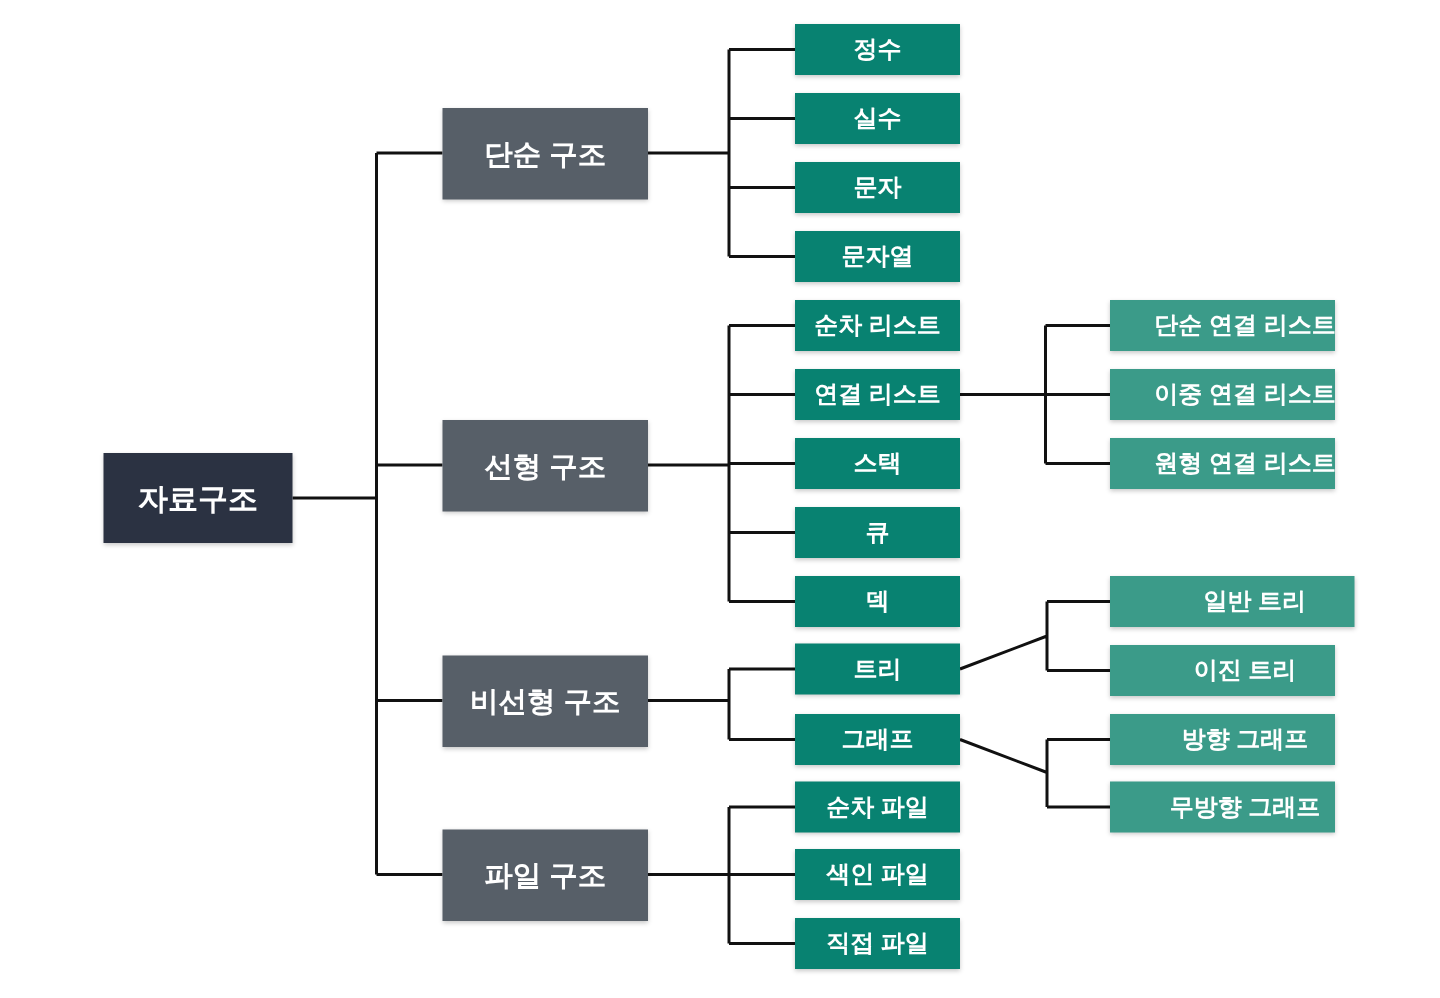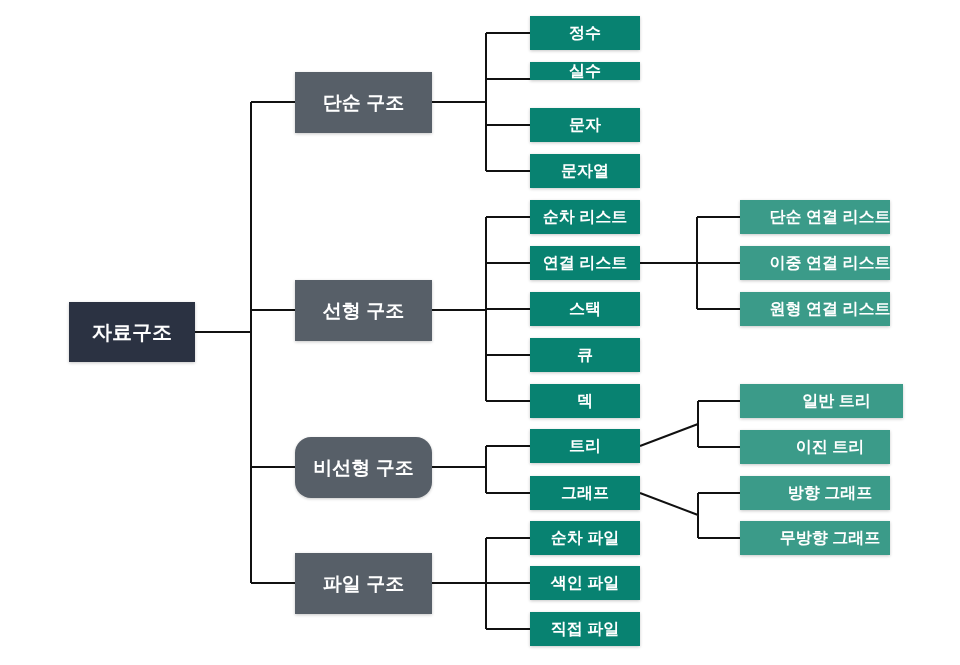--- a/index.html
+++ b/index.html
@@ -62,25 +62,25 @@
 
     <path d="M640 446 L698 424 M698 401 V447 M698 401 H740 M698 447 H740"></path>
 
     <path d="M640 493 L698 515 M698 493 V538 M698 493 H740 M698 538 H740"></path>
   </svg>
 
   <div class="node lv1" style="left:69px;top:302px;width:126px;height:60px;">자료구조</div>
 
   <div class="node lv2" style="left:295px;top:72px;width:137px;height:61px;">단순 구조</div>
   <div class="node lv2" style="left:295px;top:280px;width:137px;height:61px;">선형 구조</div>
-  <div class="node lv2" style="left:295px;top:437px;width:137px;height:61px;border-radius:16px;">비선형 구조</div>
+  <div class="node lv2" style="left:295px;top:437px;width:137px;height:61px;">비선형 구조</div>
   <div class="node lv2" style="left:295px;top:553px;width:137px;height:61px;">파일 구조</div>
 
   <div class="node lv3" style="left:530px;top:16px;width:110px;height:34px;">정수</div>
-  <div class="node lv3" style="left:530px;top:62px;width:110px;height:18px;">실수</div>
+  <div class="node lv3" style="left:530px;top:62px;width:110px;height:34px;">실수</div>
   <div class="node lv3" style="left:530px;top:108px;width:110px;height:34px;">문자</div>
   <div class="node lv3" style="left:530px;top:154px;width:110px;height:34px;">문자열</div>
 
   <div class="node lv3" style="left:530px;top:246px;width:110px;height:34px;">연결 리스트</div>
   <div class="node lv3" style="left:530px;top:200px;width:110px;height:34px;">순차 리스트</div>
   <div class="node lv3" style="left:530px;top:292px;width:110px;height:34px;">스택</div>
   <div class="node lv3" style="left:530px;top:338px;width:110px;height:34px;">큐</div>
   <div class="node lv3" style="left:530px;top:384px;width:110px;height:34px;">덱</div>
 
   <div class="node lv3" style="left:530px;top:429px;width:110px;height:34px;">트리</div>

